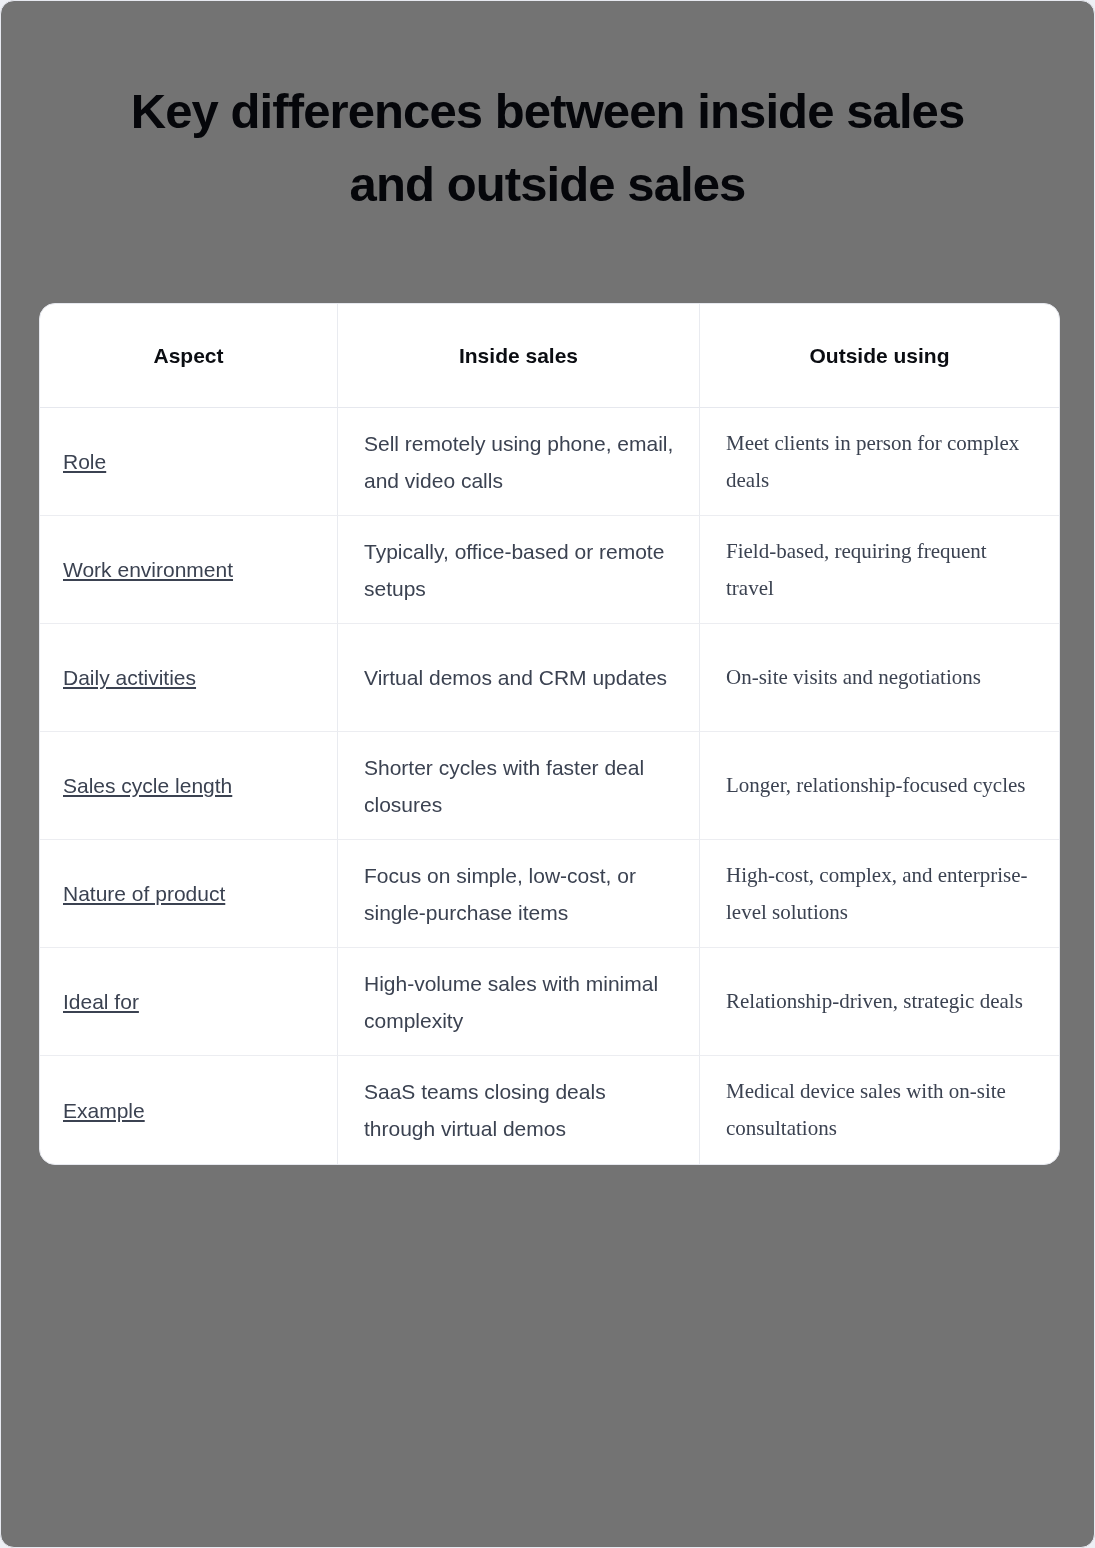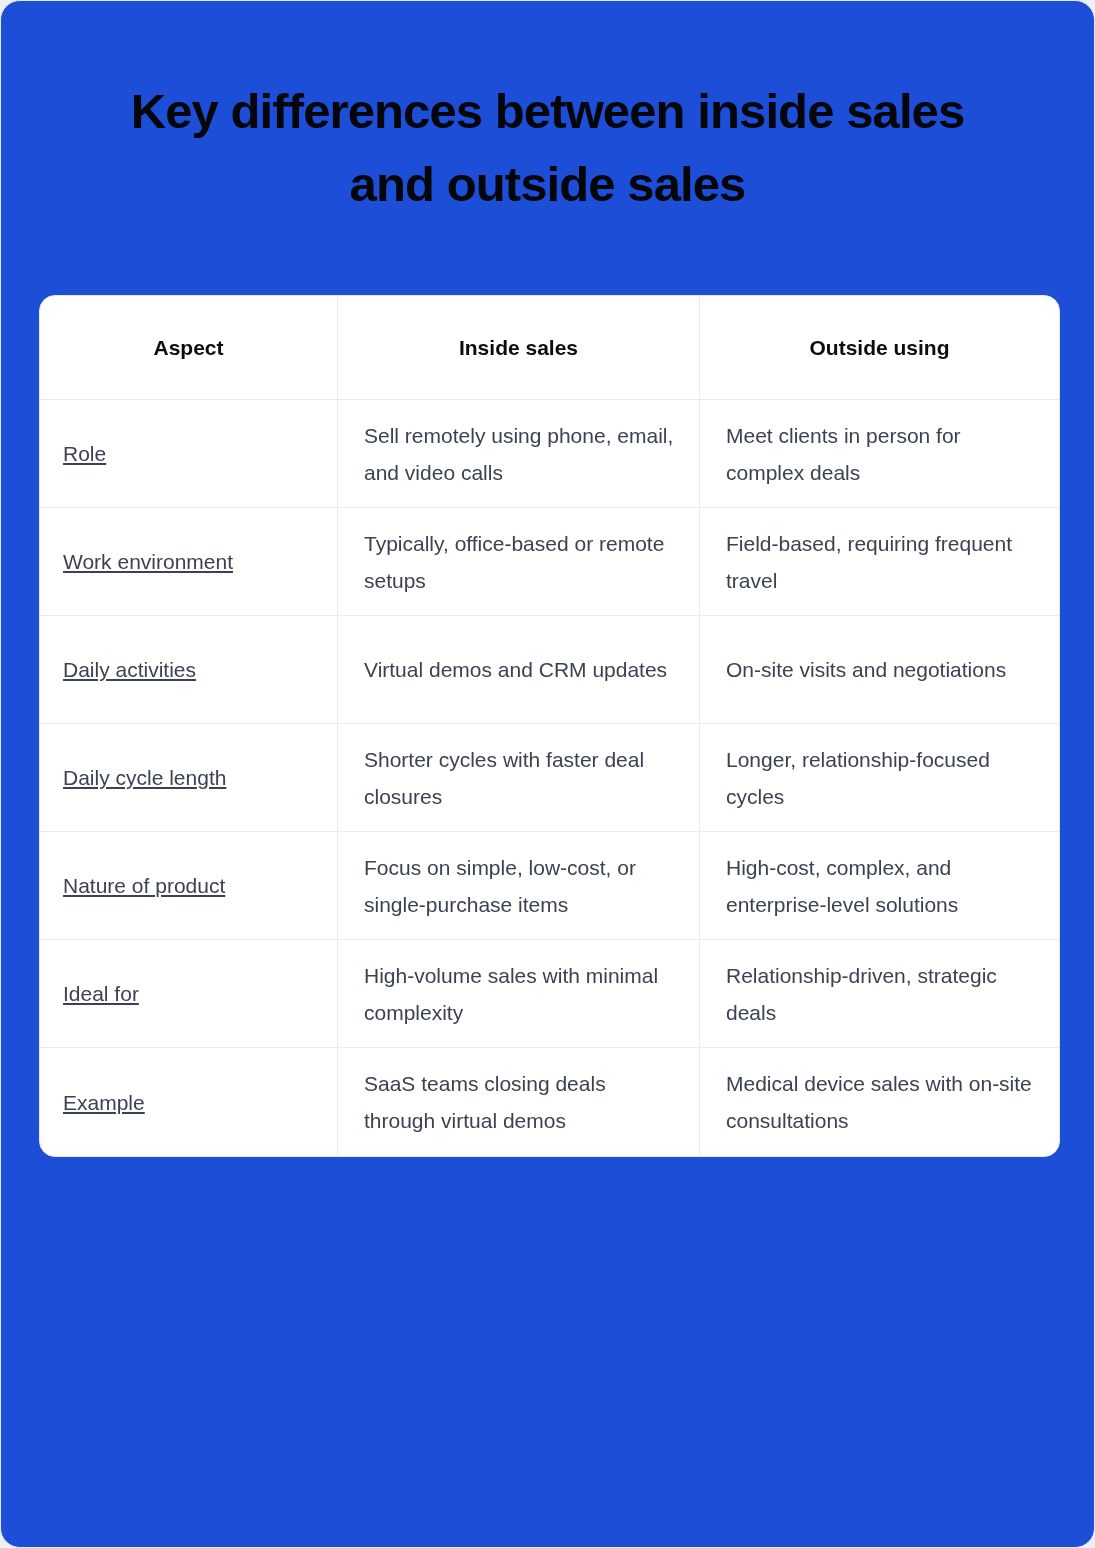--- a/index.html
+++ b/index.html
@@ -8,40 +8,40 @@
     width: 1095px;
     height: 1548px;
     background: #eef0f5;
     font-family: "Liberation Sans", sans-serif;
   }
 
   .page {
     position: relative;
     width: 1095px;
     height: 1548px;
-    background: #1d4ed8;
+    background: #737373;
     border: 1px solid #e7e9f0;
-    border-radius: 20px;
+    border-radius: 14px;
     overflow: hidden;
   }
 
   .page-title {
     margin: 74px 95px 0 95px;
     text-align: center;
     font-size: 49px;
     line-height: 1.48;
     font-weight: 700;
     letter-spacing: -0.9px;
     color: #05060a;
   }
 
   .comparison-table-wrap {
     position: absolute;
     left: 38px;
-    top: 294px;
+    top: 302px;
     width: 1019px;
   }
 
   table.comparison-table {
     width: 100%;
     border-collapse: separate;
     border-spacing: 0;
     background: #ffffff;
     border: 1px solid #e6e8ee;
     border-radius: 16px;
@@ -69,21 +69,21 @@
   tbody td {
     height: 108px;
     vertical-align: middle;
     font-size: 21px;
     line-height: 37px;
     color: #3b4251;
     border-bottom: 1px solid #ecedf1;
     border-right: 1px solid #e9ebf0;
     padding: 14px 24px;
   }
-  tbody td:last-child { border-right: none; }
+  tbody td:last-child { border-right: none; font-family: Liberation Serif, serif; }
   tbody tr:last-child td { border-bottom: none; }
 
   tbody td.aspect-cell { padding-left: 23px; text-decoration: underline; }
   tbody td.value-cell  { padding-left: 26px; }
 </style>
 </head>
 <body>
 
 <div class="page">
 
@@ -118,21 +118,21 @@
         </tr>
 
         <tr>
           <td class="aspect-cell">Daily activities</td>
           <td class="value-cell">Virtual demos and CRM updates</td>
           <td class="value-cell">On-site visits and negotiations</td>
         </tr>
 
 
         <tr>
-          <td class="aspect-cell">Daily cycle length</td>
+          <td class="aspect-cell">Sales cycle length</td>
           <td class="value-cell">Shorter cycles with faster deal closures</td>
           <td class="value-cell">Longer, relationship-focused cycles</td>
         </tr>
 
         <tr>
           <td class="aspect-cell">Nature of product</td>
           <td class="value-cell">Focus on simple, low-cost, or single-purchase items</td>
           <td class="value-cell">High-cost, complex, and enterprise-level solutions</td>
         </tr>
 

